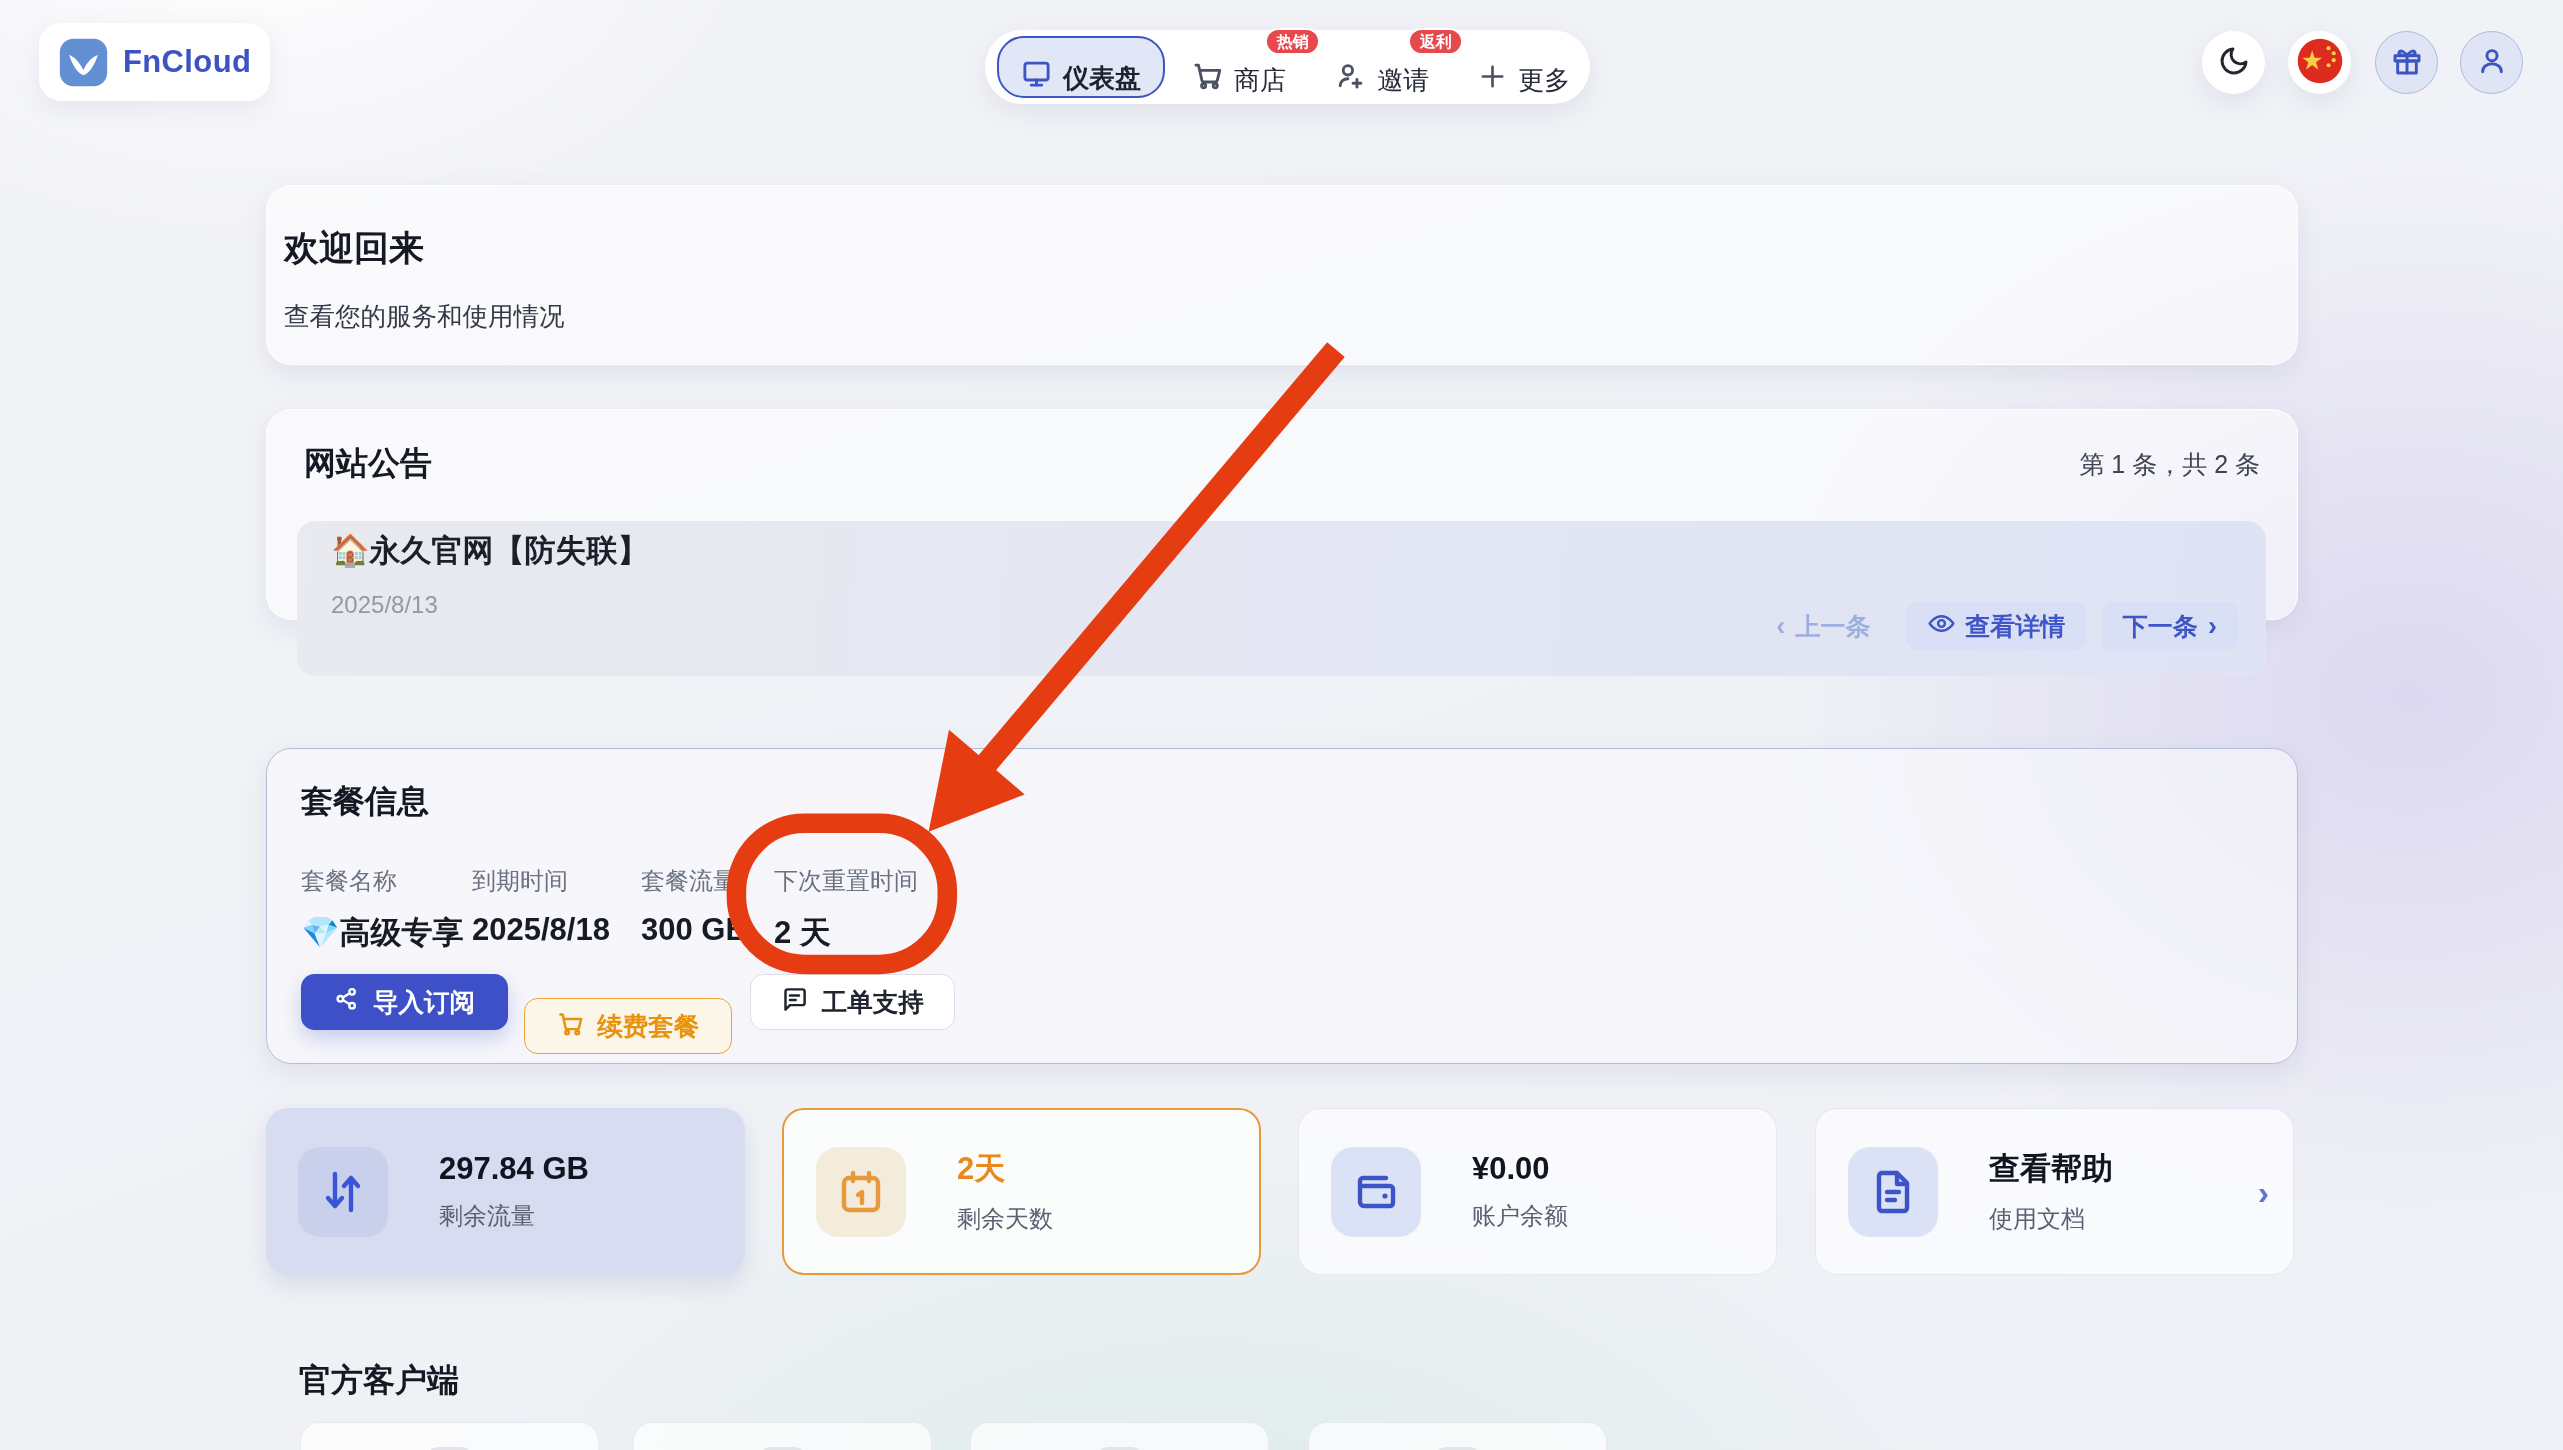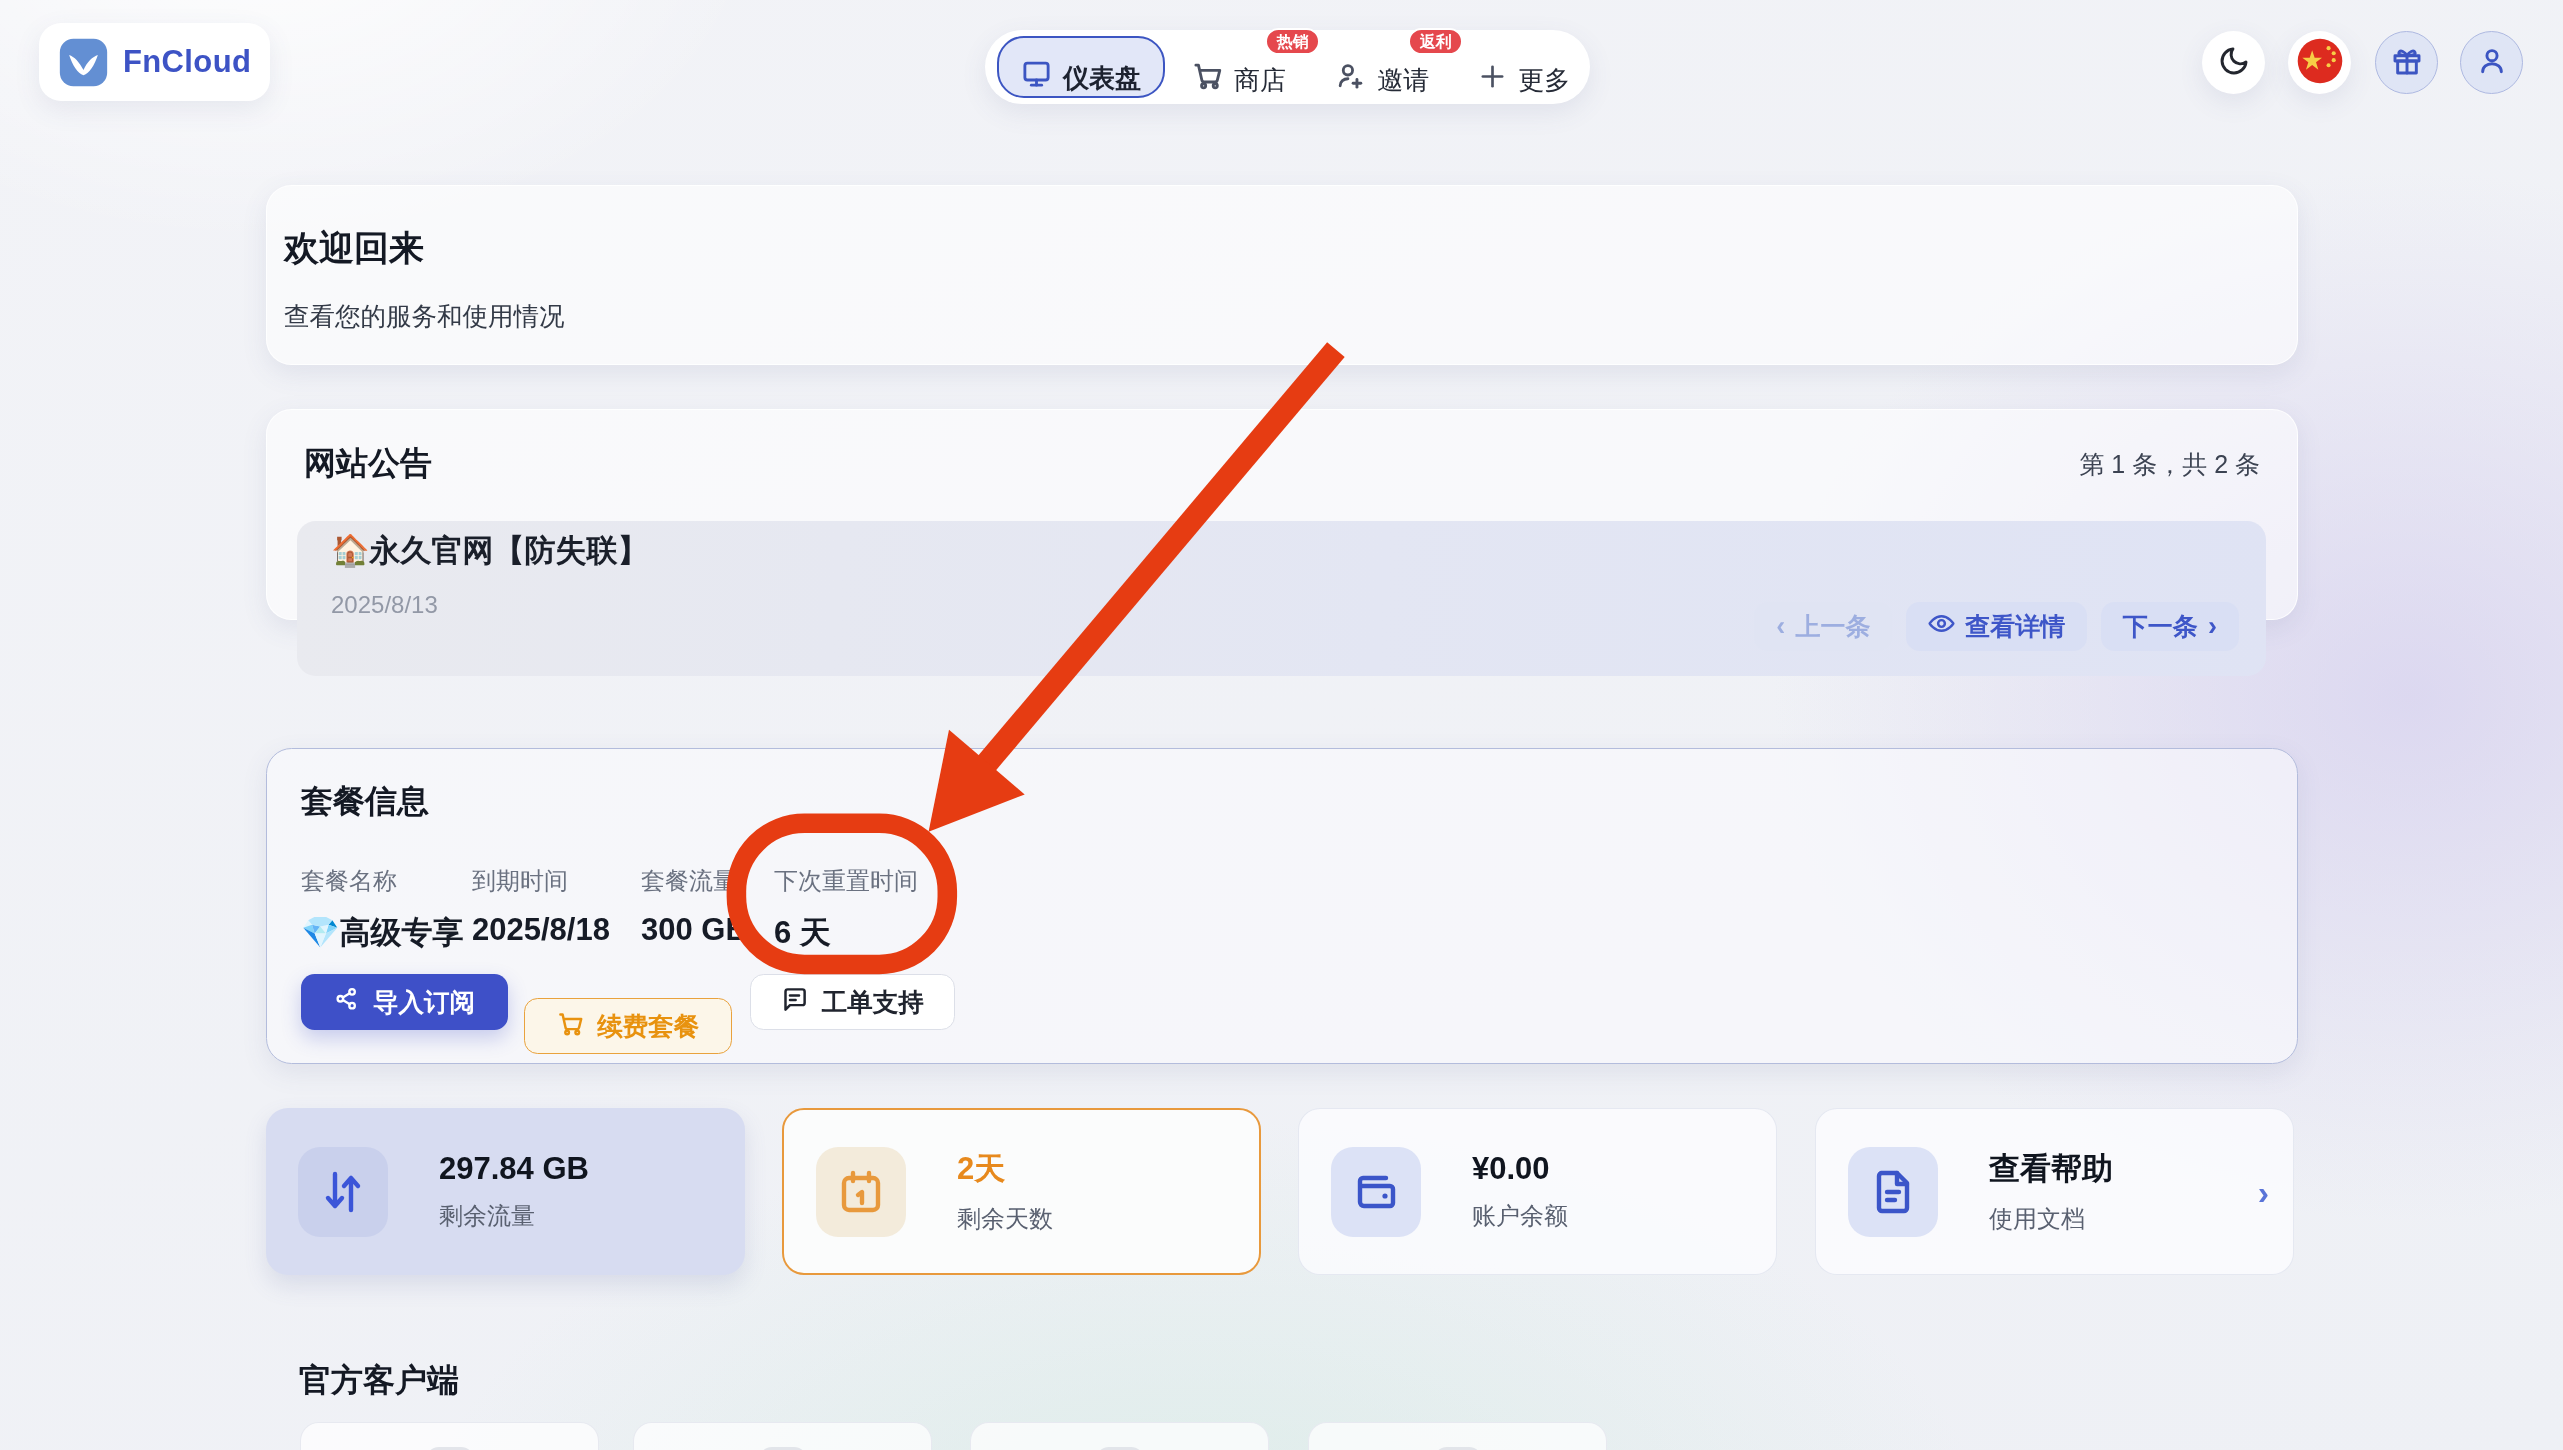--- a/index.html
+++ b/index.html
@@ -279,21 +279,21 @@
     <div class="pfield" style="left:171px">
       <div class="plabel">到期时间</div>
       <div class="pvalue">2025/8/18</div>
     </div>
     <div class="pfield" style="left:340px">
       <div class="plabel">套餐流量</div>
       <div class="pvalue">300 GB</div>
     </div>
     <div class="pfield" style="left:473px">
       <div class="plabel">下次重置时间</div>
-      <div class="pvalue">6 天</div>
+      <div class="pvalue">2 天</div>
     </div>
   </div>
   <div class="plan-btns">
     <div class="pbtn pbtn-import">
       <span class="icon">
         <svg width="25.5" height="25.5" viewBox="0 0 24 24" fill="none" stroke="#ffffff" stroke-width="2.2" stroke-linecap="round">
           <circle cx="6" cy="12" r="2.6"></circle>
             <circle cx="17" cy="5.5" r="2.6"></circle>
             <circle cx="17" cy="18.5" r="2.6"></circle>
           <line x1="8.3" y1="10.8" x2="14.8" y2="6.8"></line>

